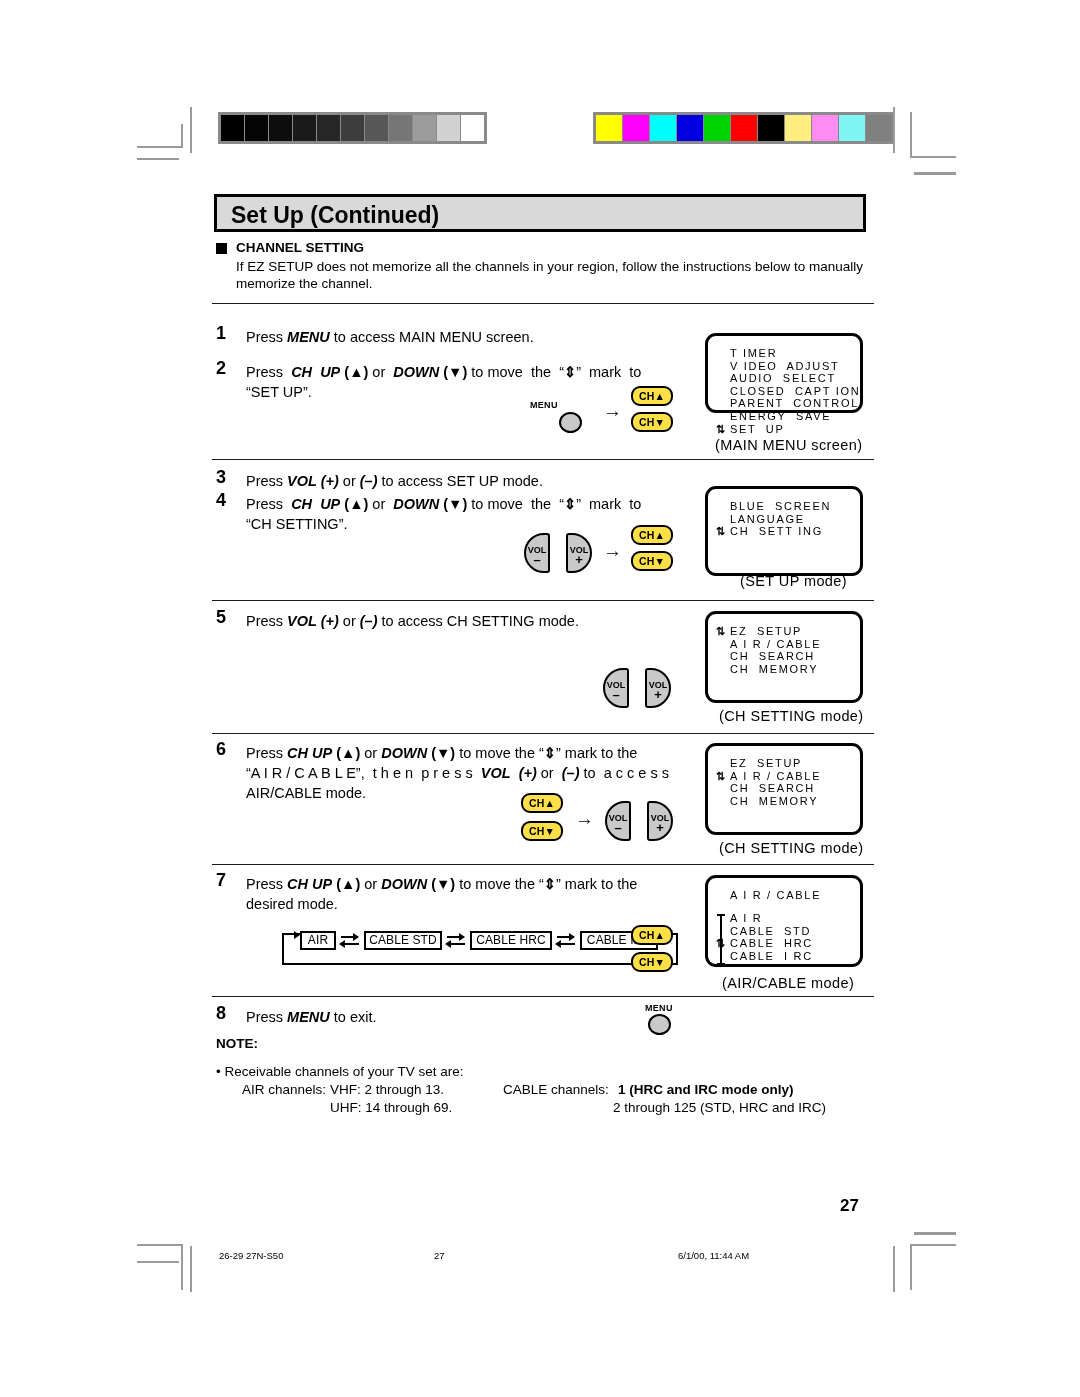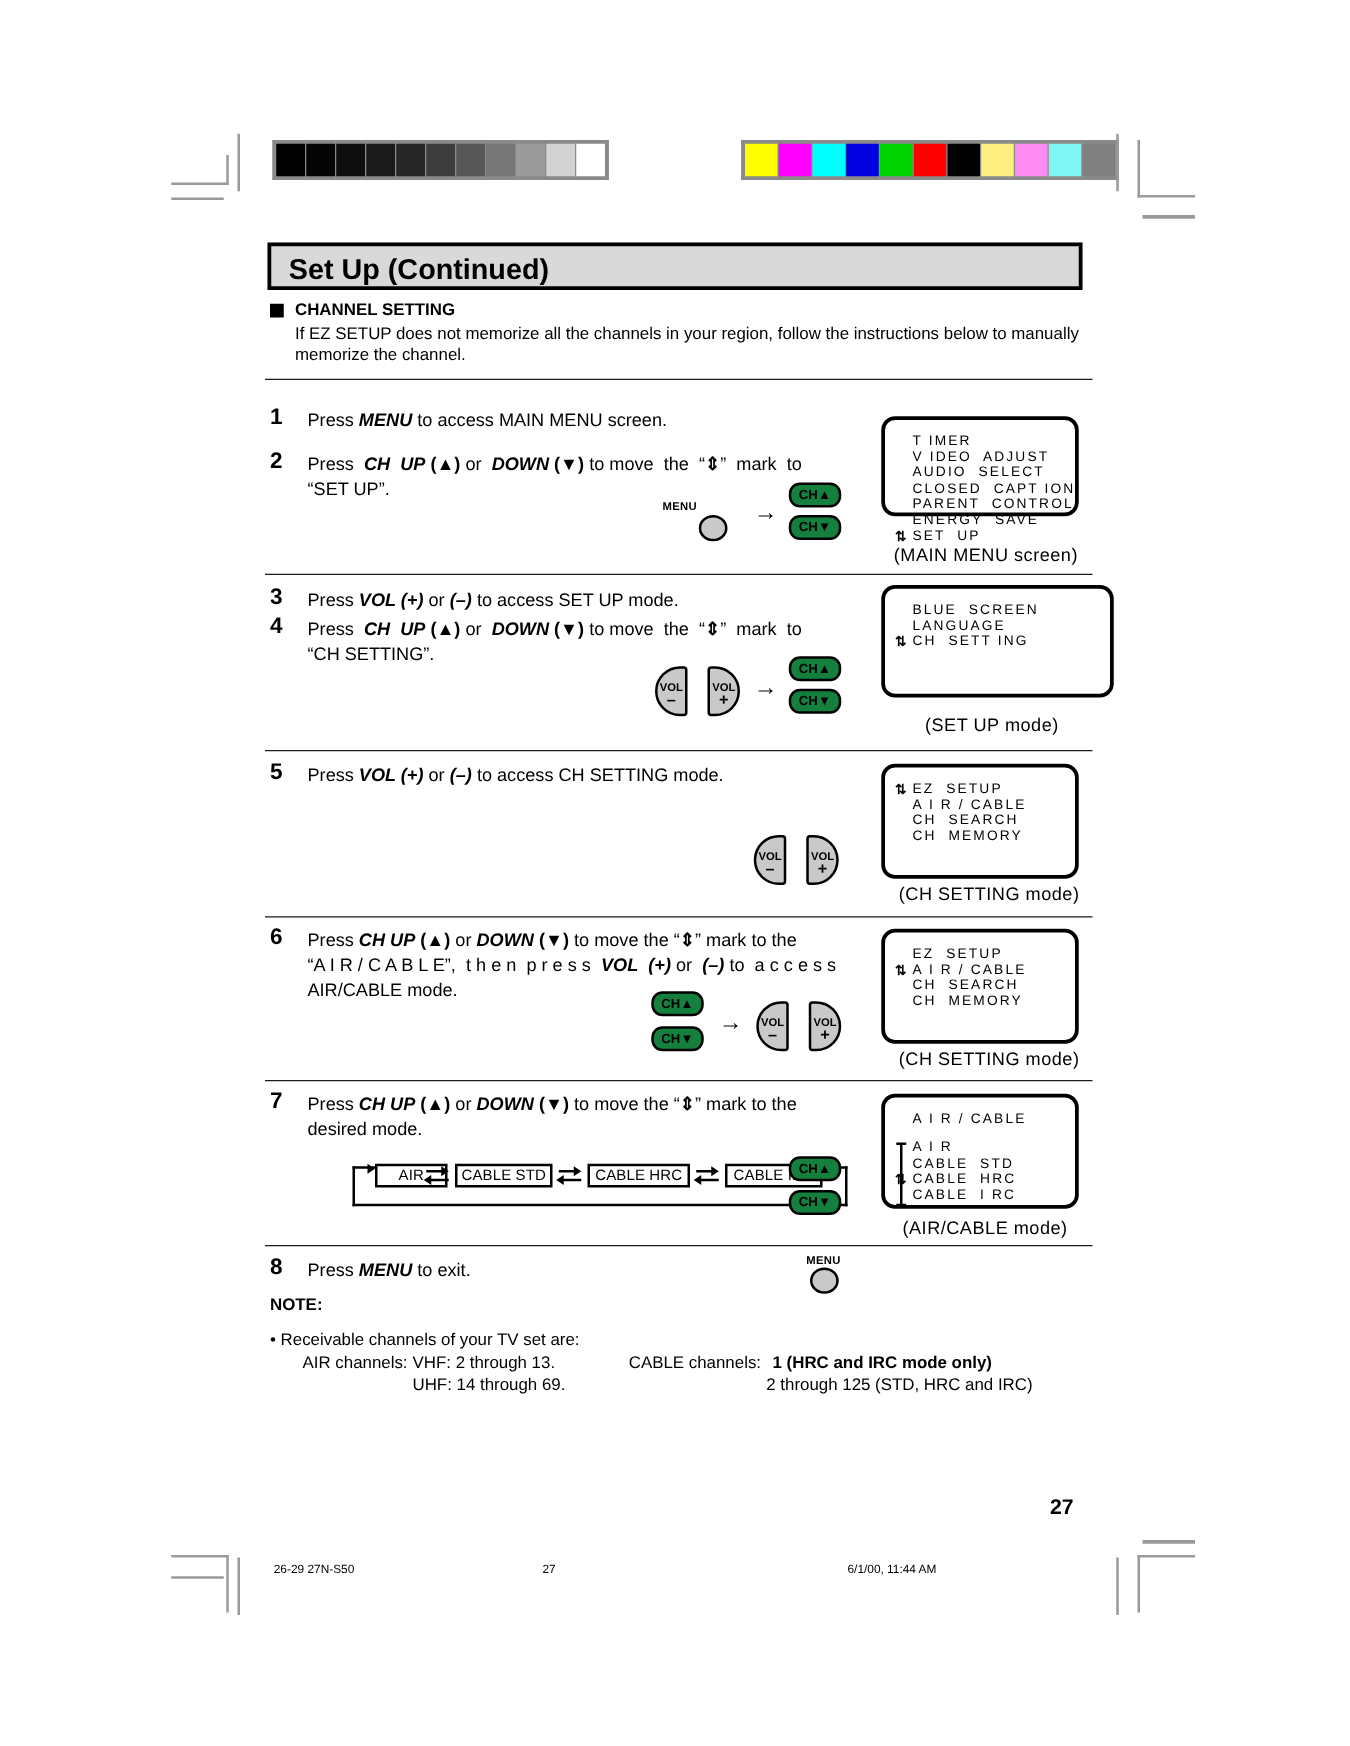--- a/index.html
+++ b/index.html
@@ -43,21 +43,21 @@
 
   
   .osd{position:absolute;border:3px solid #000;border-radius:11px;background:#fff;
        box-sizing:border-box;}
   .osd .line{position:absolute;font-size:11px;letter-spacing:1.7px;white-space:pre;
        font-family:"Liberation Sans",sans-serif;font-weight:500;}
   .osd-cap{position:absolute;font-size:14.5px;letter-spacing:.4px;}
 
   
   .btn-ch{position:absolute;width:42px;height:20px;border:2px solid #000;border-radius:9px;
-      background:#15803d;box-sizing:border-box;font-size:10.5px;font-weight:bold;
+      background:#fde047;box-sizing:border-box;font-size:10.5px;font-weight:bold;
       text-align:center;line-height:16px;letter-spacing:.2px;}
   .btn-menu-dot{position:absolute;width:23px;height:21px;border:2px solid #000;
       border-radius:50%;background:#c9c9c9;box-sizing:border-box;}
   .lbl-menu{position:absolute;font-size:9px;font-weight:bold;letter-spacing:.3px;}
   .btn-vol{position:absolute;width:26px;height:40px;border:2px solid #000;
       background:#c9c9c9;box-sizing:border-box;font-size:9px;font-weight:bold;
       text-align:center;line-height:11px;}
   .btn-vol.left{border-radius:20px 3px 3px 20px;}
   .btn-vol.right{border-radius:3px 20px 20px 3px;}
   .btn-vol .t{position:absolute;left:0;right:0;top:10px;}
@@ -187,21 +187,21 @@
   <span class="s">–</span>
 </div>
 <div class="btn-vol right" style="left:566px;top:533px;">
   <span class="t">VOL</span>
   <span class="s">+</span>
 </div>
 <div class="arrow" style="left:603px;top:541px;">→</div>
 <div class="btn-ch" style="left:631px;top:525px;">CH▲</div>
 <div class="btn-ch" style="left:631px;top:551px;">CH▼</div>
 
-<div class="osd" style="left:705px;top:468px;width:186px;height:90px;" id="osd1">
+<div class="osd" style="left:705px;top:486px;width:158px;height:90px;" id="osd1">
     <div class="line" style="left: 22px; top: 11px;">BLUE  SCREEN</div>
     <div class="line" style="left: 22px; top: 23.6px;">LANGUAGE</div>
     <div class="line" style="left: 8px; top: 36.2px; font-weight: bold; letter-spacing: 0px;">⇅</div>
     <div class="line" style="left: 22px; top: 36.2px;">CH  SETT ING</div>
   </div>
 <div class="osd-cap" style="left:740px;top:573px;">(SET UP mode)</div>
 
 <div class="stepnum" style="left:216px;top:607px;">5</div>
 <div class="steptxt" style="left:246px;top:611px;width:440px;">
   Press <b>VOL (+)</b> or <b>(–)</b> to access CH SETTING mode.
@@ -252,21 +252,21 @@
     <div class="line" style="left: 22px; top: 48.8px;">CH  MEMORY</div>
   </div>
 <div class="osd-cap" style="left:719px;top:840px;">(CH SETTING mode)</div>
 
 <div class="stepnum" style="left:216px;top:870px;">7</div>
 <div class="steptxt just" style="left:246px;top:874px;width:432px;">
   Press <b>CH UP</b> <b class="tri">(▲)</b> or <b>DOWN</b> <b class="tri">(▼)</b> to move the “<span style="font-weight:bold;">⇕</span>” mark to the<br>desired mode.
 </div>
 
 <div class="cyc" style="left:282px;top:931px;width:322px;height:36px;" id="cycle">
-    <div class="bx" style="left: 18px; top: 0px; width: 58px;">AIR</div>
+    <div class="bx" style="left: 18px; top: 0px; width: 36px;">AIR</div>
     <div style="position: absolute; left: 59px; top: 5px; width: 16px; height: 2px; background: rgb(0, 0, 0);"></div>
     <div style="position: absolute; left: 71px; top: 2px; width: 0px; height: 0px; border-left: 6px solid rgb(0, 0, 0); border-top: 4px solid transparent; border-bottom: 4px solid transparent;"></div>
     <div style="position: absolute; left: 61px; top: 12px; width: 16px; height: 2px; background: rgb(0, 0, 0);"></div>
     <div style="position: absolute; left: 57px; top: 9px; width: 0px; height: 0px; border-right: 6px solid rgb(0, 0, 0); border-top: 4px solid transparent; border-bottom: 4px solid transparent;"></div>
     <div class="bx" style="left: 82px; top: 0px; width: 78px;">CABLE STD</div>
     <div style="position: absolute; left: 165px; top: 5px; width: 16px; height: 2px; background: rgb(0, 0, 0);"></div>
     <div style="position: absolute; left: 177px; top: 2px; width: 0px; height: 0px; border-left: 6px solid rgb(0, 0, 0); border-top: 4px solid transparent; border-bottom: 4px solid transparent;"></div>
     <div style="position: absolute; left: 167px; top: 12px; width: 16px; height: 2px; background: rgb(0, 0, 0);"></div>
     <div style="position: absolute; left: 163px; top: 9px; width: 0px; height: 0px; border-right: 6px solid rgb(0, 0, 0); border-top: 4px solid transparent; border-bottom: 4px solid transparent;"></div>
     <div class="bx" style="left: 188px; top: 0px; width: 82px;">CABLE HRC</div>

